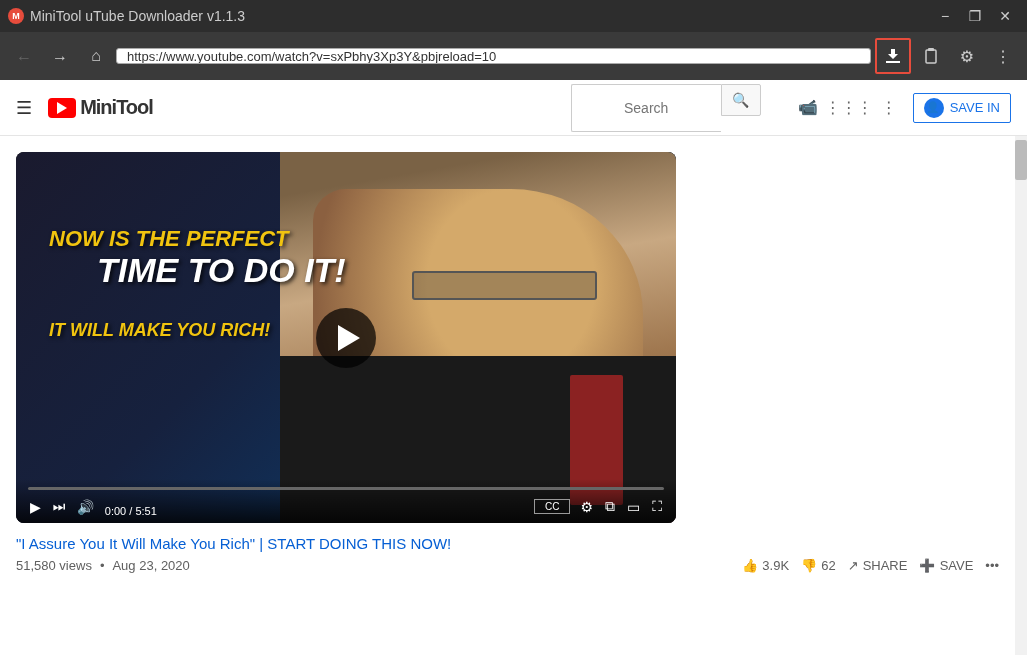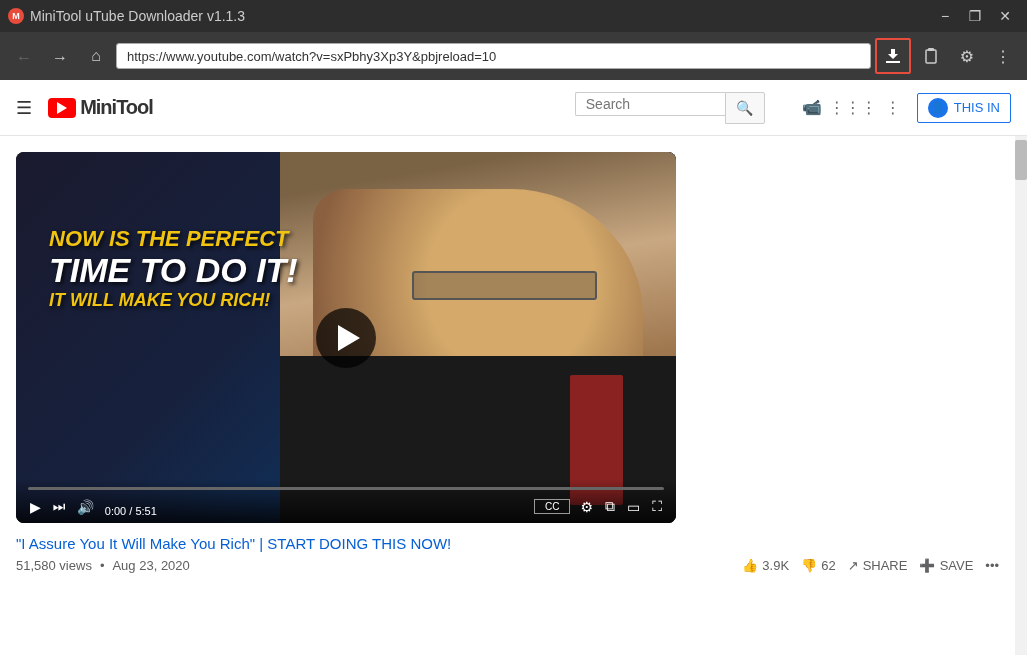--- a/index.html
+++ b/index.html
@@ -60,21 +60,21 @@
       border: none;
       color: #ccc;
       font-size: 16px;
       cursor: pointer;
       display: flex; align-items: center; justify-content: center;
       border-radius: 4px;
     }
     .nav-btn.disabled { color: #666; cursor: default; }
     .url-bar {
       flex: 1;
-      height: 26px;
+      height: 16px;
       background: #fff;
       border: 1px solid #aaa;
       border-radius: 3px;
       padding: 0 10px;
       font-size: 13px;
       color: #333;
       outline: none;
     }
     .download-btn {
       width: 36px; height: 36px;
@@ -142,27 +142,28 @@
       font-weight: bold;
       color: #333;
       letter-spacing: -1px;
     }
     .yt-search-container {
       display: flex;
       flex: 0 0 auto;
       margin-left: auto;
     }
     .yt-search-input {
-      width: 150px; height: 24px;
+      width: 150px; height: 48px;
       border: 1px solid #ccc;
       border-right: none;
       padding: 0 10px;
       font-size: 14px;
       outline: none;
       border-radius: 2px 0 0 2px;
+      text-align: center;
     }
     .yt-search-btn {
       width: 40px; height: 32px;
       background: #f8f8f8;
       border: 1px solid #ccc;
       cursor: pointer;
       display: flex; align-items: center; justify-content: center;
       border-radius: 0 2px 2px 0;
       font-size: 14px;
       color: #666;
@@ -258,28 +259,30 @@
       text-shadow: 2px 2px 4px rgba(0,0,0,0.8);
     }
     .video-text-line2 {
       color: #fff;
       font-size: 34px;
       font-weight: 900;
       text-transform: uppercase;
       font-style: italic;
       text-shadow: 2px 2px 4px rgba(0,0,0,0.8);
       line-height: 1.1;
+      margin-left: 48px;
     }
     .video-text-line3 {
       color: #f1c40f;
       font-size: 18px;
       font-weight: 900;
       text-transform: uppercase;
       font-style: italic;
       text-shadow: 2px 2px 4px rgba(0,0,0,0.8);
+      margin-top: 30px;
     }
     .play-overlay {
       position: absolute;
       top: 50%;
       left: 50%;
       transform: translate(-50%, -50%);
       width: 60px; height: 60px;
       background: rgba(0,0,0,0.7);
       border-radius: 50%;
       display: flex; align-items: center; justify-content: center;
@@ -415,21 +418,21 @@
       <button class="yt-search-btn">
         <span>🔍</span>
       </button>
     </div>
     <div class="yt-header-actions">
       <button class="yt-icon-btn">📹</button>
       <button class="yt-icon-btn">⋮⋮⋮</button>
       <button class="yt-icon-btn">⋮</button>
       <button class="yt-sign-in">
         <div class="yt-sign-in-avatar">👤</div>
-        <span>THIS IN</span>
+        <span>SAVE IN</span>
       </button>
     </div>
   </div>
 
   <div class="main-content">
     <div class="video-section">
 
       <div class="video-player">
         <div class="video-thumbnail">
 

